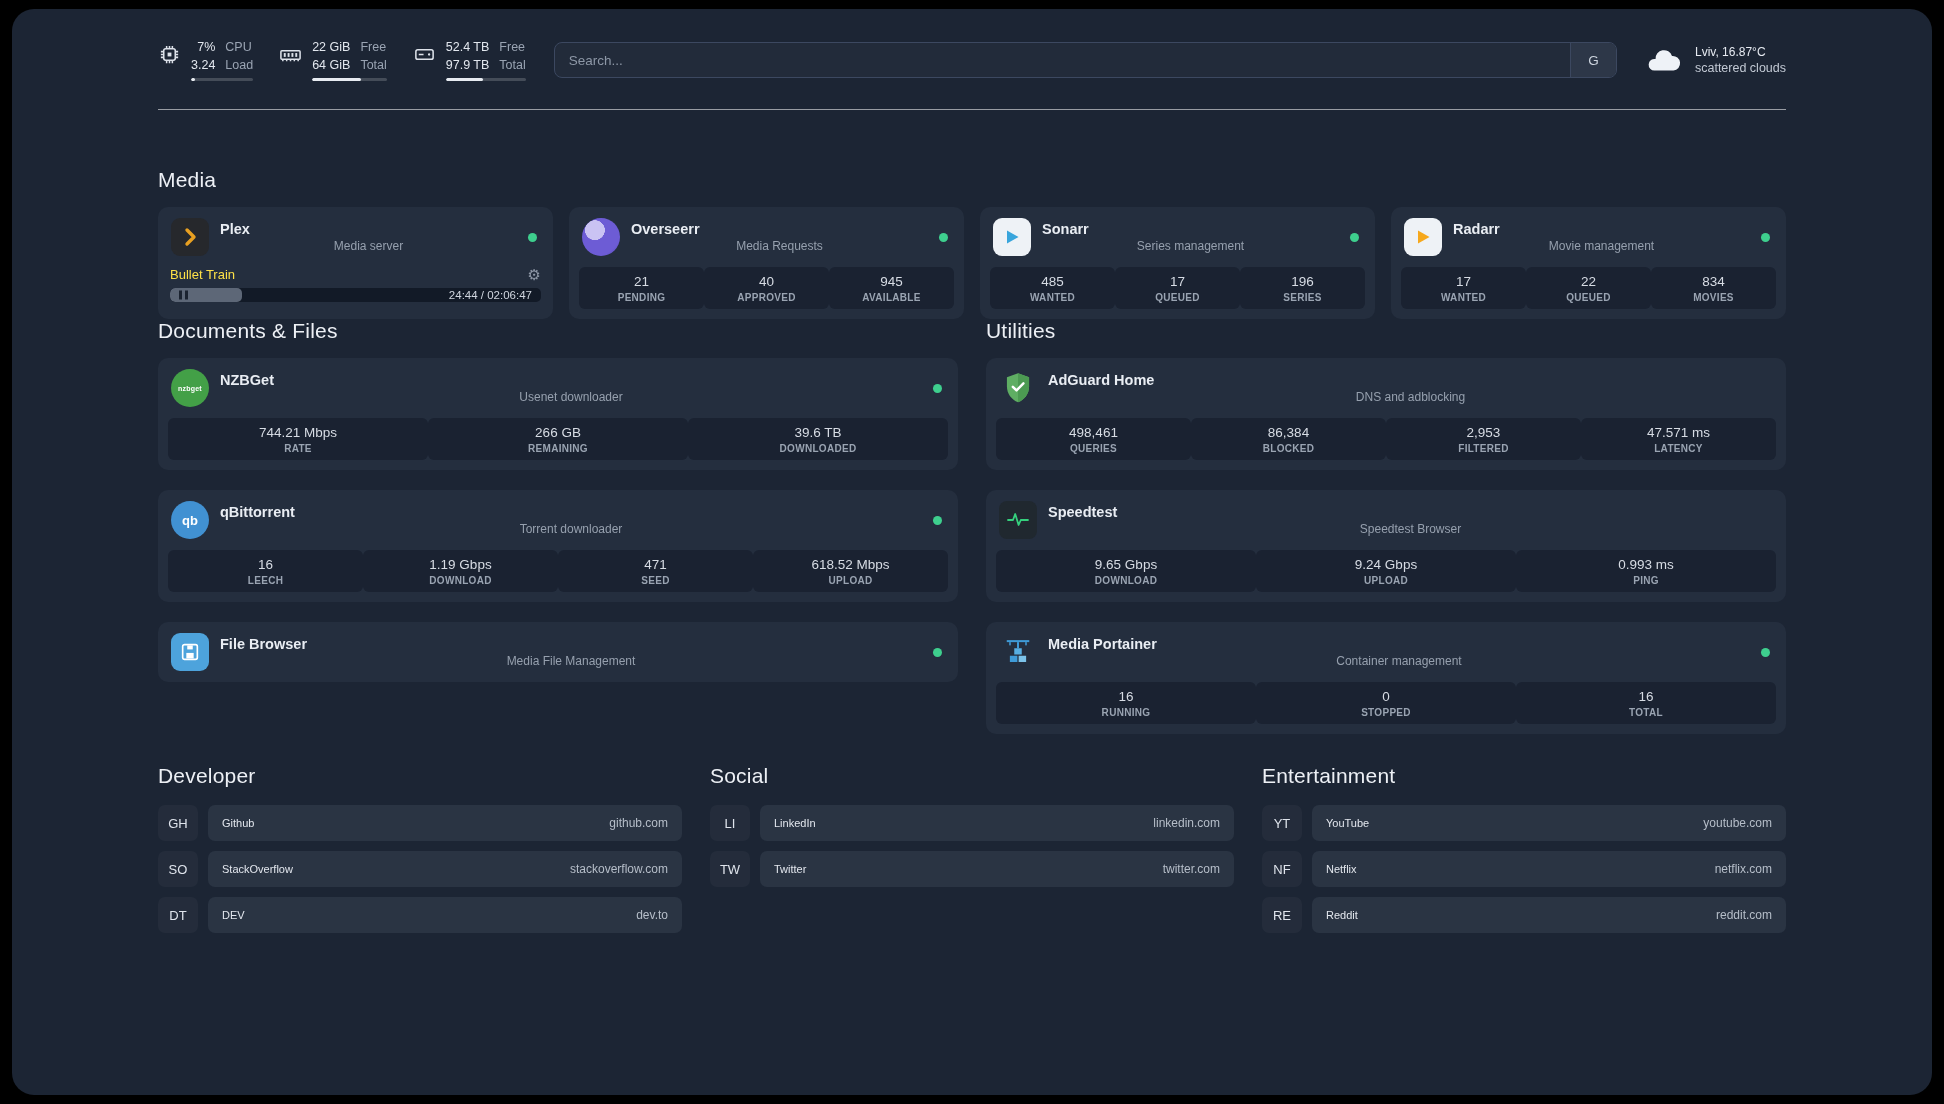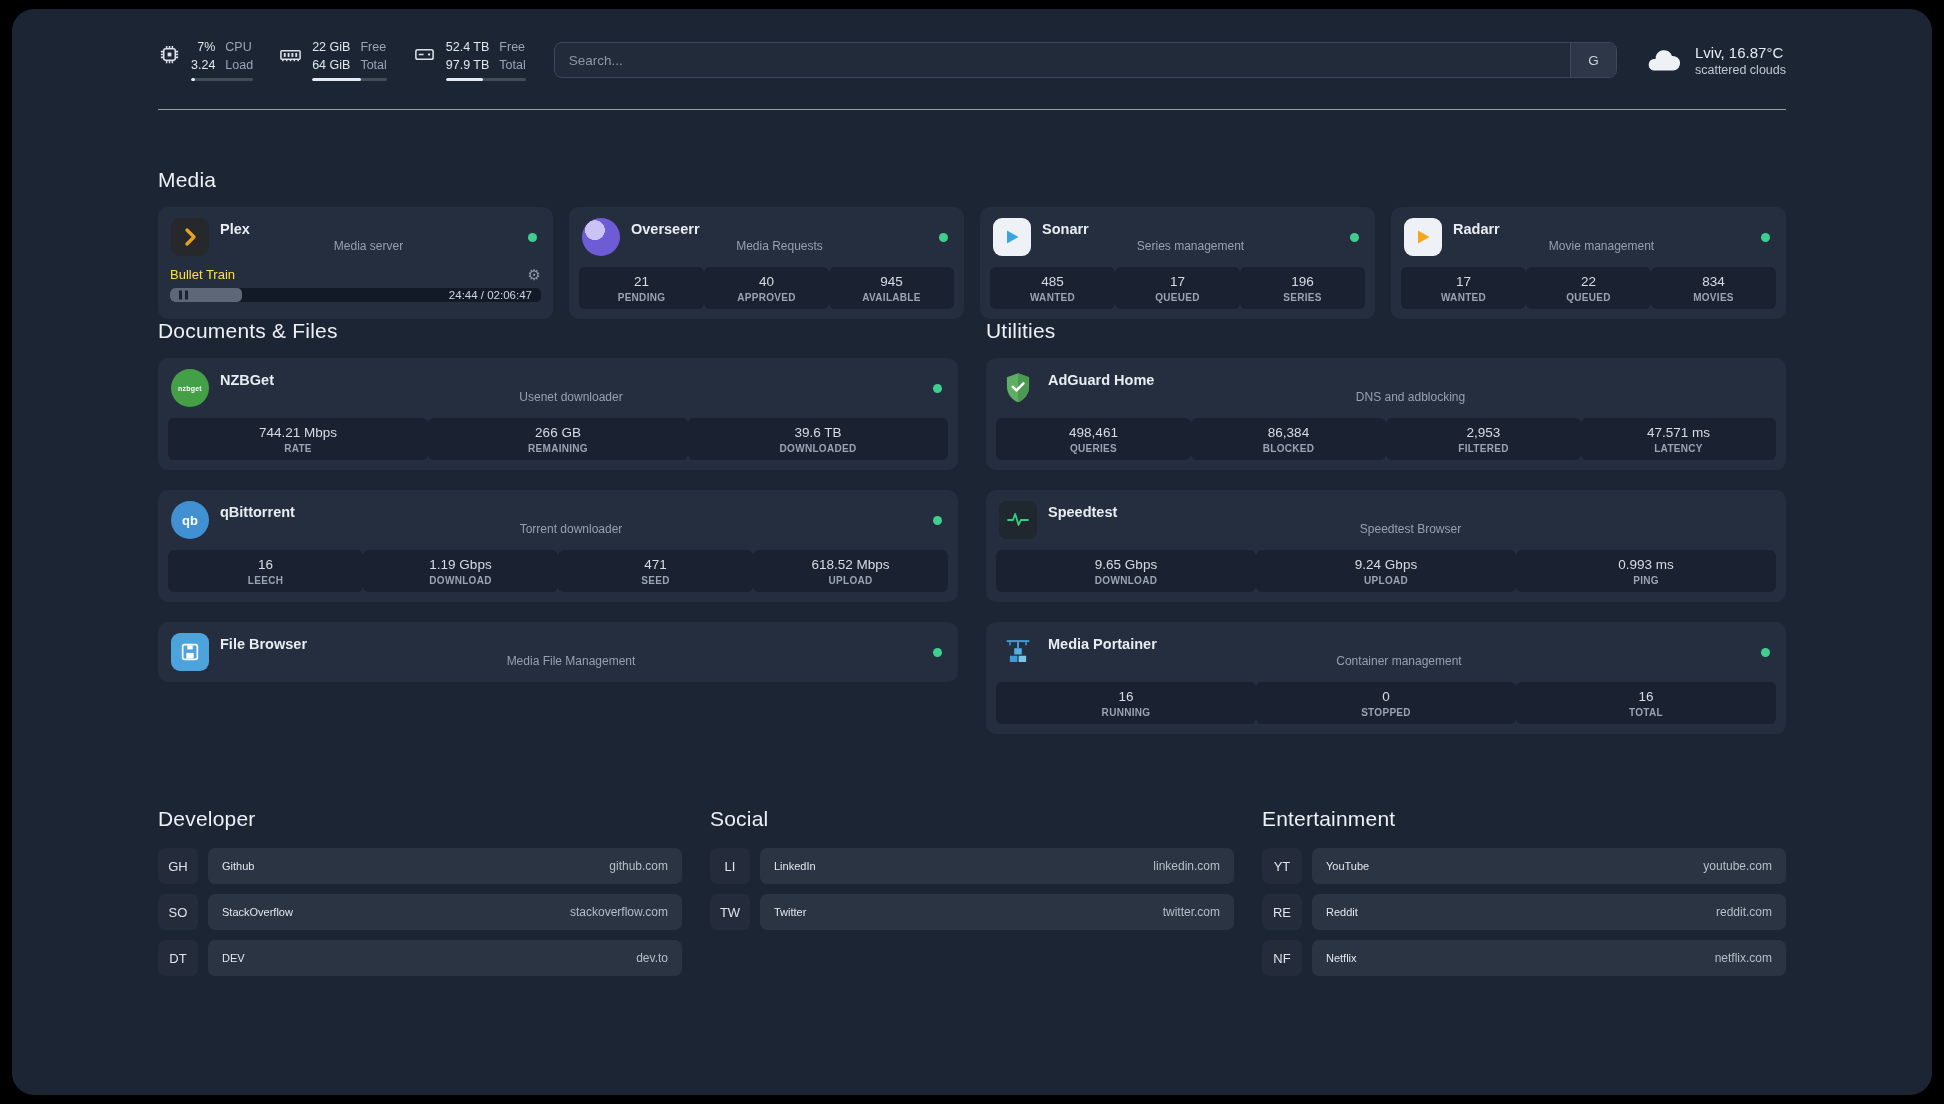--- a/index.html
+++ b/index.html
@@ -28,21 +28,21 @@
   .sys-bar { height: 3px; background: rgba(255,255,255,.18); border-radius: 2px; margin-top: 4px; width: 100%; overflow: hidden; }
   .sys-fill { height: 100%; background: #e7ebf1; border-radius: 2px; }
 
   .search { flex: 1; margin: 0 28px; height: 36px; border: 1px solid #3c4860; border-radius: 8px; background: #222b3a; display: flex; overflow: hidden; }
   .search input { flex: 1; background: transparent; border: none; outline: none; color: #dfe4ec; padding: 0 14px; font-size: 13.5px; }
   .search input::placeholder { color: #8d97a6; }
   .search-btn { width: 46px; background: #2d3748; border: none; border-left: 1px solid #3c4860; color: #cdd4de; font-size: 13.5px; cursor: pointer; }
 
   .weather { display: flex; gap: 12px; align-items: center; flex: none; }
   .weather-icon { width: 38px; height: 28px; }
-  .weather-line1 { font-size: 15px; color: #e6eaf1; }
+  .weather-line1 { font-size: 12px; color: #e6eaf1; }
   .weather-line2 { font-size: 12.5px; color: #c2c9d4; margin-top: 2px; }
 
   .divider { margin-top: 28px; height: 1px; background: rgba(255,255,255,.55); }
 
   
   .section-head { font-size: 21px; font-weight: 500; color: #edf0f5; letter-spacing: .2px; }
   .media-head { margin-top: 58px; }
   .media-grid { display: grid; grid-template-columns: repeat(4, 1fr); gap: 16px; margin-top: 15px; }
 
   .card { background: #242e3e; border-radius: 10px; overflow: hidden; }
@@ -81,21 +81,21 @@
   .np-pause { position: absolute; left: 9px; top: 50%; transform: translateY(-50%); display: flex; gap: 3px; cursor: pointer; }
   .np-pause i { width: 3px; height: 9px; background: #1b2330; display: block; }
   .np-time { position: absolute; right: 9px; top: 50%; transform: translateY(-50%); font-size: 11.5px; color: #d0d6df; }
 
   
   .two-col { display: grid; grid-template-columns: 1fr 1fr; gap: 0 28px; }
   .col-head { margin-bottom: 15px; }
   .stack { display: flex; flex-direction: column; gap: 20px; }
 
   
-  .bm-grid { display: grid; grid-template-columns: repeat(3, 1fr); gap: 0 28px; margin-top: 73px; align-items: start; }
+  .bm-grid { display: grid; grid-template-columns: repeat(3, 1fr); gap: 0 28px; margin-top: 30px; align-items: start; }
   .bm-head { margin-bottom: 17px; }
   .bm-row { display: flex; gap: 10px; margin-bottom: 10px; align-items: stretch; cursor: pointer; }
   .bm-abbr { width: 40px; background: rgba(255,255,255,.035); border-radius: 7px; display: flex; align-items: center; justify-content: center; font-size: 13px; color: #dfe4ec; flex: none; }
   .bm-pill { flex: 1; background: #2a3443; border-radius: 7px; display: flex; align-items: center; justify-content: space-between; padding: 0 14px; height: 36px; }
   .bm-name { font-size: 11px; color: #e3e7ee; }
   .bm-domain { font-size: 12px; color: #b6bec9; }
 </style>
 </head>
 <body>
 
@@ -548,30 +548,30 @@
       <div>
         <div class="section-head bm-head">Entertainment</div>
         <div class="bm-row">
           <span class="bm-abbr">YT</span>
           <span class="bm-pill">
             <span class="bm-name">YouTube</span>
             <span class="bm-domain">youtube.com</span>
           </span>
         </div>
         <div class="bm-row">
+          <span class="bm-abbr">NF</span>
+          <span class="bm-pill">
+            <span class="bm-name">Netflix</span>
+            <span class="bm-domain">netflix.com</span>
+          </span>
+        </div>
+        <div class="bm-row">
           <span class="bm-abbr">RE</span>
           <span class="bm-pill">
             <span class="bm-name">Reddit</span>
             <span class="bm-domain">reddit.com</span>
           </span>
         </div>
-        <div class="bm-row">
-          <span class="bm-abbr">NF</span>
-          <span class="bm-pill">
-            <span class="bm-name">Netflix</span>
-            <span class="bm-domain">netflix.com</span>
-          </span>
-        </div>
       </div>
     </div>
 
   </div>
 </div>
 
 </body></html>

